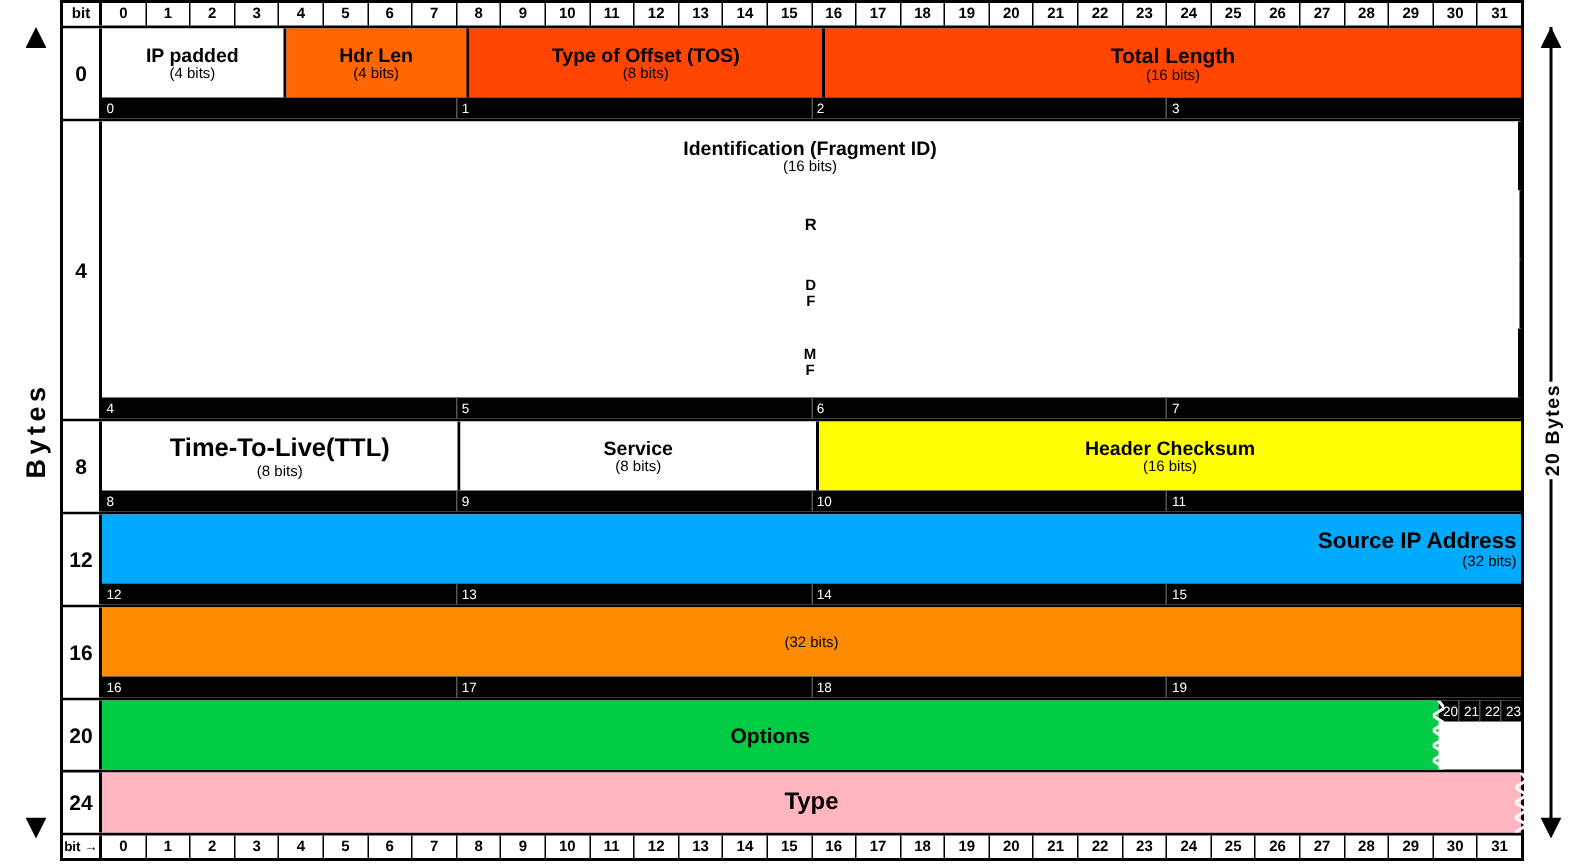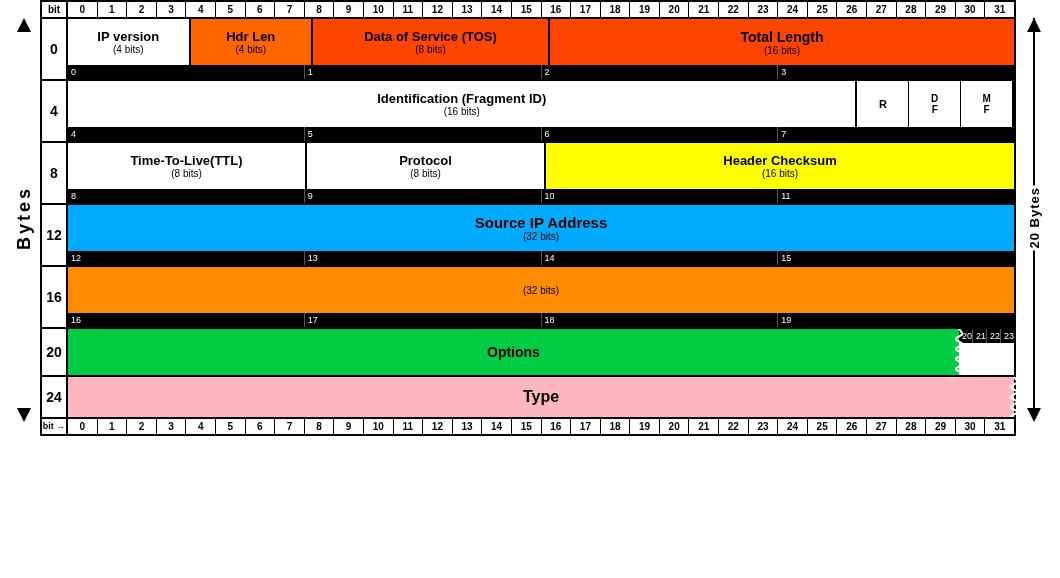--- a/index.html
+++ b/index.html
@@ -95,31 +95,31 @@
             <div style="flex: 1 1 0%; text-align: center; font-size: 10px; font-weight: bold; border-right: none; padding: 2px 0px;">31</div>
           </div>
       </div>
 
       <div style="display:flex; flex-direction:row; border-bottom: 2px solid #000;">
         <div style="width:26px; font-size:14px; font-weight:bold; text-align:center; border-right:2px solid #000; display:flex; align-items:center; justify-content:center; background:#fff;">0</div>
         <div style="flex:1; display:flex; flex-direction:column;">
           <div style="display:flex; flex-direction:row; flex:1;">
 
             <div style="flex:4; display:flex; flex-direction:column; align-items:center; justify-content:center; border-right:2px solid #000; background:#fff; padding:3px; min-height:46px;">
-              <span style="font-size:13px; font-weight:bold; text-align:center;">IP version</span>
+              <span style="font-size:13px; font-weight:bold; text-align:center;">IP padded</span>
               <span style="font-size:10px;">(4 bits)</span>
             </div>
 
             <div style="flex:4; display:flex; flex-direction:column; align-items:center; justify-content:center; border-right:2px solid #000; background:#FF6600; padding:3px; min-height:46px;">
               <span style="font-size:13px; font-weight:bold; text-align:center;">Hdr Len</span>
               <span style="font-size:10px;">(4 bits)</span>
             </div>
 
             <div style="flex:8; display:flex; flex-direction:column; align-items:center; justify-content:center; border-right:2px solid #000; background:#FF4500; padding:3px; min-height:46px;">
-              <span style="font-size:13px; font-weight:bold; text-align:center;">Data of Service (TOS)</span>
+              <span style="font-size:13px; font-weight:bold; text-align:center;">Type of Offset (TOS)</span>
               <span style="font-size:10px;">(8 bits)</span>
             </div>
 
             <div style="flex:16; display:flex; flex-direction:column; align-items:center; justify-content:center; background:#FF4500; padding:3px; min-height:46px;">
               <span style="font-size:14px; font-weight:bold; text-align:center;">Total Length</span>
               <span style="font-size:10px;">(16 bits)</span>
             </div>
           </div>
 
           <div style="display:flex; flex-direction:row; background:#000; height:14px;">
@@ -127,21 +127,21 @@
             <div style="flex:8; color:#fff; font-size:9px; padding-left:3px; display:flex; align-items:center; border-right:1px solid #555;">1</div>
             <div style="flex:8; color:#fff; font-size:9px; padding-left:3px; display:flex; align-items:center; border-right:1px solid #555;">2</div>
             <div style="flex:8; color:#fff; font-size:9px; padding-left:3px; display:flex; align-items:center;">3</div>
           </div>
         </div>
       </div>
 
       <div style="display:flex; flex-direction:row; border-bottom: 2px solid #000;">
         <div style="width:26px; font-size:14px; font-weight:bold; text-align:center; border-right:2px solid #000; display:flex; align-items:center; justify-content:center; background:#fff;">4</div>
         <div style="flex:1; display:flex; flex-direction:column;">
-          <div style="display:flex; flex-direction:row; flex:1;border-radius:10px;">
+          <div style="display:flex; flex-direction:column; flex:1;border-radius:10px;">
 
             <div style="flex:16; display:flex; flex-direction:column; align-items:center; justify-content:center; border-right:2px solid #000; background:#fff; padding:3px; min-height:46px;">
               <span style="font-size:13px; font-weight:bold; text-align:center;">Identification (Fragment ID)</span>
               <span style="font-size:10px;">(16 bits)</span>
             </div>
 
             <div style="flex:1; display:flex; flex-direction:column; align-items:center; justify-content:center; border-right:1px solid #000; background:#fff; padding:1px; min-height:46px;">
               <span style="font-size:11px; font-weight:bold;">R</span>
             </div>
 
@@ -163,26 +163,26 @@
           </div>
         </div>
       </div>
 
       <div style="display:flex; flex-direction:row; border-bottom: 2px solid #000;">
         <div style="width:26px; font-size:14px; font-weight:bold; text-align:center; border-right:2px solid #000; display:flex; align-items:center; justify-content:center; background:#fff;">8</div>
         <div style="flex:1; display:flex; flex-direction:column;">
           <div style="display:flex; flex-direction:row; flex:1;">
 
             <div style="flex:8; display:flex; flex-direction:column; align-items:center; justify-content:center; border-right:2px solid #000; background:#fff; padding:3px; min-height:46px;">
-              <span style="font-size:13px; font-weight:bold; text-align:center;">Time-To-Live(TTL)</span>
+              <span style="font-size:17px; font-weight:bold; text-align:center;">Time-To-Live(TTL)</span>
               <span style="font-size:10px;">(8 bits)</span>
             </div>
 
             <div style="flex:8; display:flex; flex-direction:column; align-items:center; justify-content:center; border-right:2px solid #000; background:#fff; padding:3px; min-height:46px;">
-              <span style="font-size:13px; font-weight:bold; text-align:center;">Protocol</span>
+              <span style="font-size:13px; font-weight:bold; text-align:center;">Service</span>
               <span style="font-size:10px;">(8 bits)</span>
             </div>
 
             <div style="flex:16; display:flex; flex-direction:column; align-items:center; justify-content:center; background:#FFFF00; padding:3px; min-height:46px;">
               <span style="font-size:13px; font-weight:bold; text-align:center;">Header Checksum</span>
               <span style="font-size:10px;">(16 bits)</span>
             </div>
           </div>
 
           <div style="display:flex; flex-direction:row; background:#000; height:14px;">
@@ -191,21 +191,21 @@
             <div style="flex:8; color:#fff; font-size:9px; padding-left:3px; display:flex; align-items:center; border-right:1px solid #555;">10</div>
             <div style="flex:8; color:#fff; font-size:9px; padding-left:3px; display:flex; align-items:center;">11</div>
           </div>
         </div>
       </div>
 
       <div style="display:flex; flex-direction:row; border-bottom: 2px solid #000;">
         <div style="width:26px; font-size:14px; font-weight:bold; text-align:center; border-right:2px solid #000; display:flex; align-items:center; justify-content:center; background:#fff;">12</div>
         <div style="flex:1; display:flex; flex-direction:column;">
           <div style="display:flex; flex-direction:row; flex:1;">
-            <div style="flex:32; display:flex; flex-direction:column; align-items:center; justify-content:center; background:#00AAFF; padding:3px; min-height:46px;">
+            <div style="flex:32; display:flex; flex-direction:column; align-items:flex-end; justify-content:center; background:#00AAFF; padding:3px; min-height:46px;">
               <span style="font-size:15px; font-weight:bold; text-align:center;">Source IP Address</span>
               <span style="font-size:10px;">(32 bits)</span>
             </div>
           </div>
 
           <div style="display:flex; flex-direction:row; background:#000; height:14px;">
             <div style="flex:8; color:#fff; font-size:9px; padding-left:3px; display:flex; align-items:center; border-right:1px solid #555;">12</div>
             <div style="flex:8; color:#fff; font-size:9px; padding-left:3px; display:flex; align-items:center; border-right:1px solid #555;">13</div>
             <div style="flex:8; color:#fff; font-size:9px; padding-left:3px; display:flex; align-items:center; border-right:1px solid #555;">14</div>
             <div style="flex:8; color:#fff; font-size:9px; padding-left:3px; display:flex; align-items:center;">15</div>

